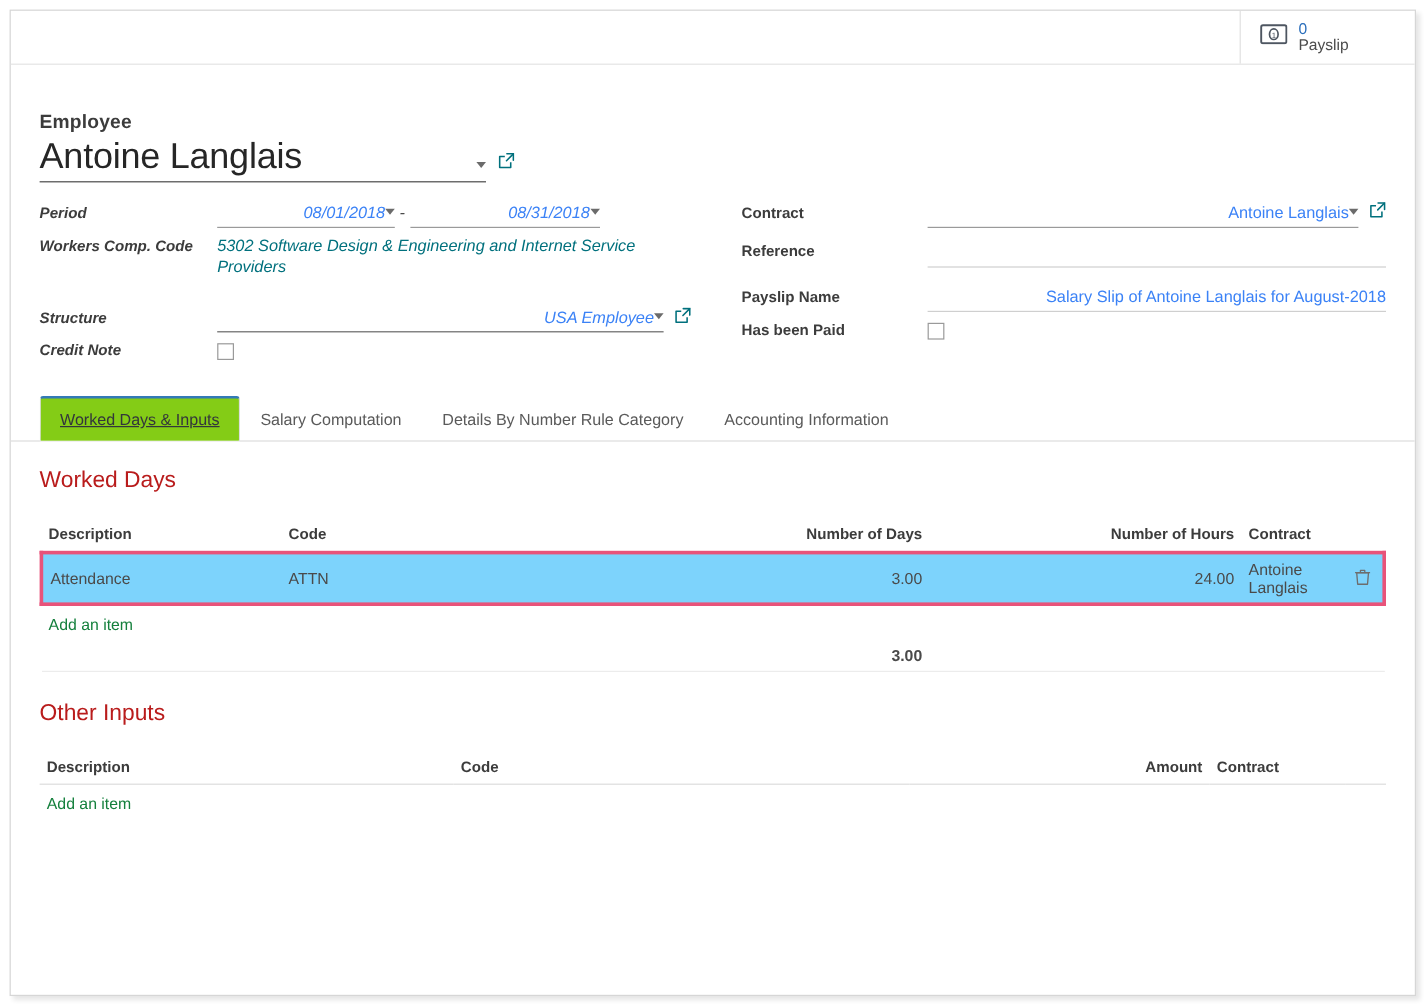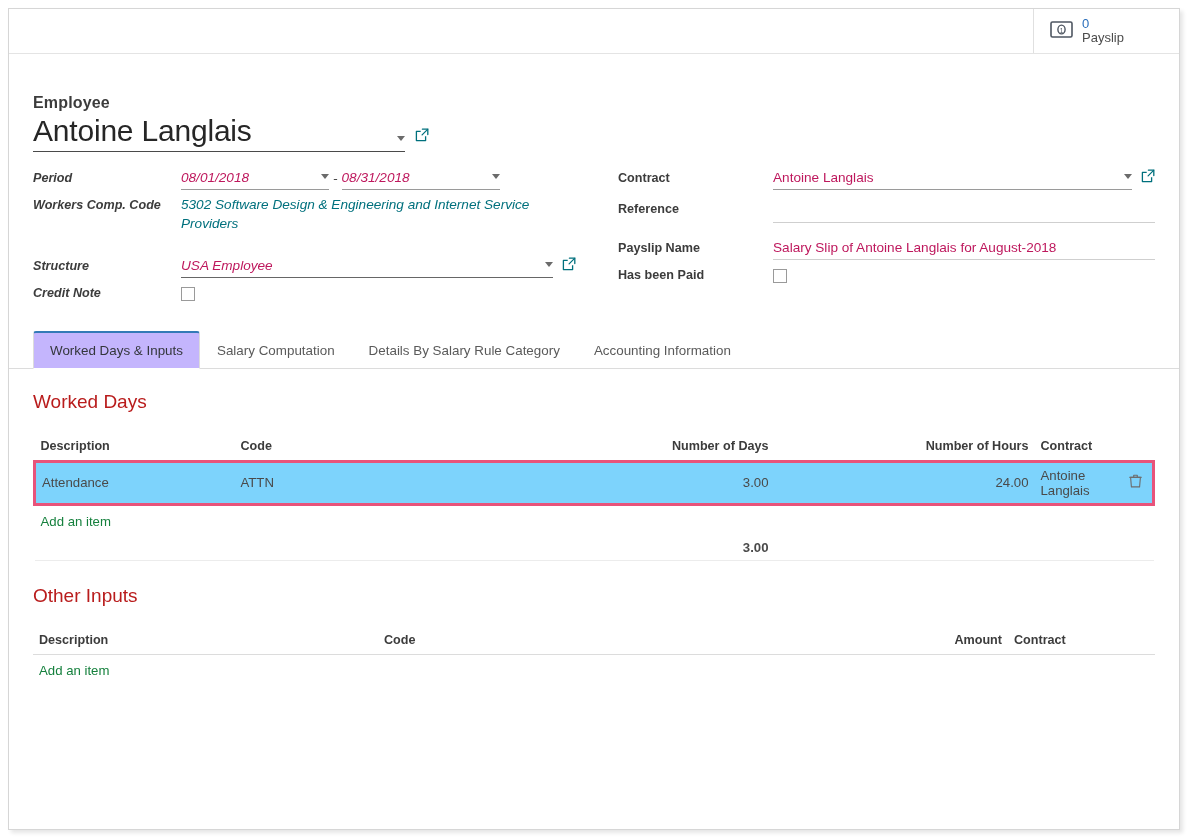--- a/index.html
+++ b/index.html
@@ -88,23 +88,23 @@
     font-size: 12.6px; font-weight: bold; color: #3c3c3c;
     padding-top: 5px; flex: 0 0 auto;
   }
   .fval { flex: 1 1 auto; }
 
   .lbl-w1 { width: 148px; }
   .lbl-w2 { width: 155px; }
 
   .input-line {
     border-bottom: 1px solid #9a9a9a;
-    font-size: 13.6px; color: #be185d;
+    font-size: 13.6px; color: #3b82f6;
     padding: 3px 0 3px 0;
-    display: flex; align-items: center; justify-content: space-between;
+    display: flex; align-items: center; justify-content: flex-end;
     min-height: 24px;
   }
   .input-line.dark { border-bottom-color: #666; }
   .input-line .caret { margin-bottom: 2px; }
   .link-text {
     font-size: 13.6px; color: #00707d; line-height: 1.38;
     padding: 3px 0 0 0; cursor: pointer;
   }
   .period-wrap { display: flex; align-items: center; }
   .period-sep { font-size: 13.6px; color: #4a4a4a; padding: 0 4px; }
@@ -131,26 +131,27 @@
   }
   .tab {
     font-size: 13.4px; color: #5a5a5a;
     padding: 11px 16px 10px 16px;
     cursor: pointer;
     border: 1px solid transparent;
     position: relative; top: 1px;
   }
   .tab.active {
     color: #33363b;
-    background: #c4b5fd;
+    background: #84cc16;
     border: 1px solid #dcdcdc;
     border-bottom-color: #fff;
     border-top: 2px solid #337ab7;
     border-radius: 3px 3px 0 0;
     padding-top: 10px;
+    text-decoration: underline;
   }
 
   
   .sec-title {
     font-size: 19px; color: #b91c1c; font-weight: 400;
     margin: 22px 0 26px 0;
   }
   table.grid { width: 100%; border-collapse: collapse; table-layout: fixed; }
   table.grid th {
     font-size: 12.6px; font-weight: bold; color: #3c3c3c;
@@ -325,21 +326,21 @@
           </div>
         </div>
 
       </div>
     </div>
 
     <div class="notebook">
       <div class="tabs">
         <div class="tab active">Worked Days &amp; Inputs</div>
         <div class="tab">Salary Computation</div>
-        <div class="tab">Details By Salary Rule Category</div>
+        <div class="tab">Details By Number Rule Category</div>
         <div class="tab">Accounting Information</div>
       </div>
 
       <div class="sec-title">Worked Days</div>
 
       <table class="grid">
         <colgroup>
           <col style="width:200px">
           <col style="width:250px">
           <col style="width:290px">

